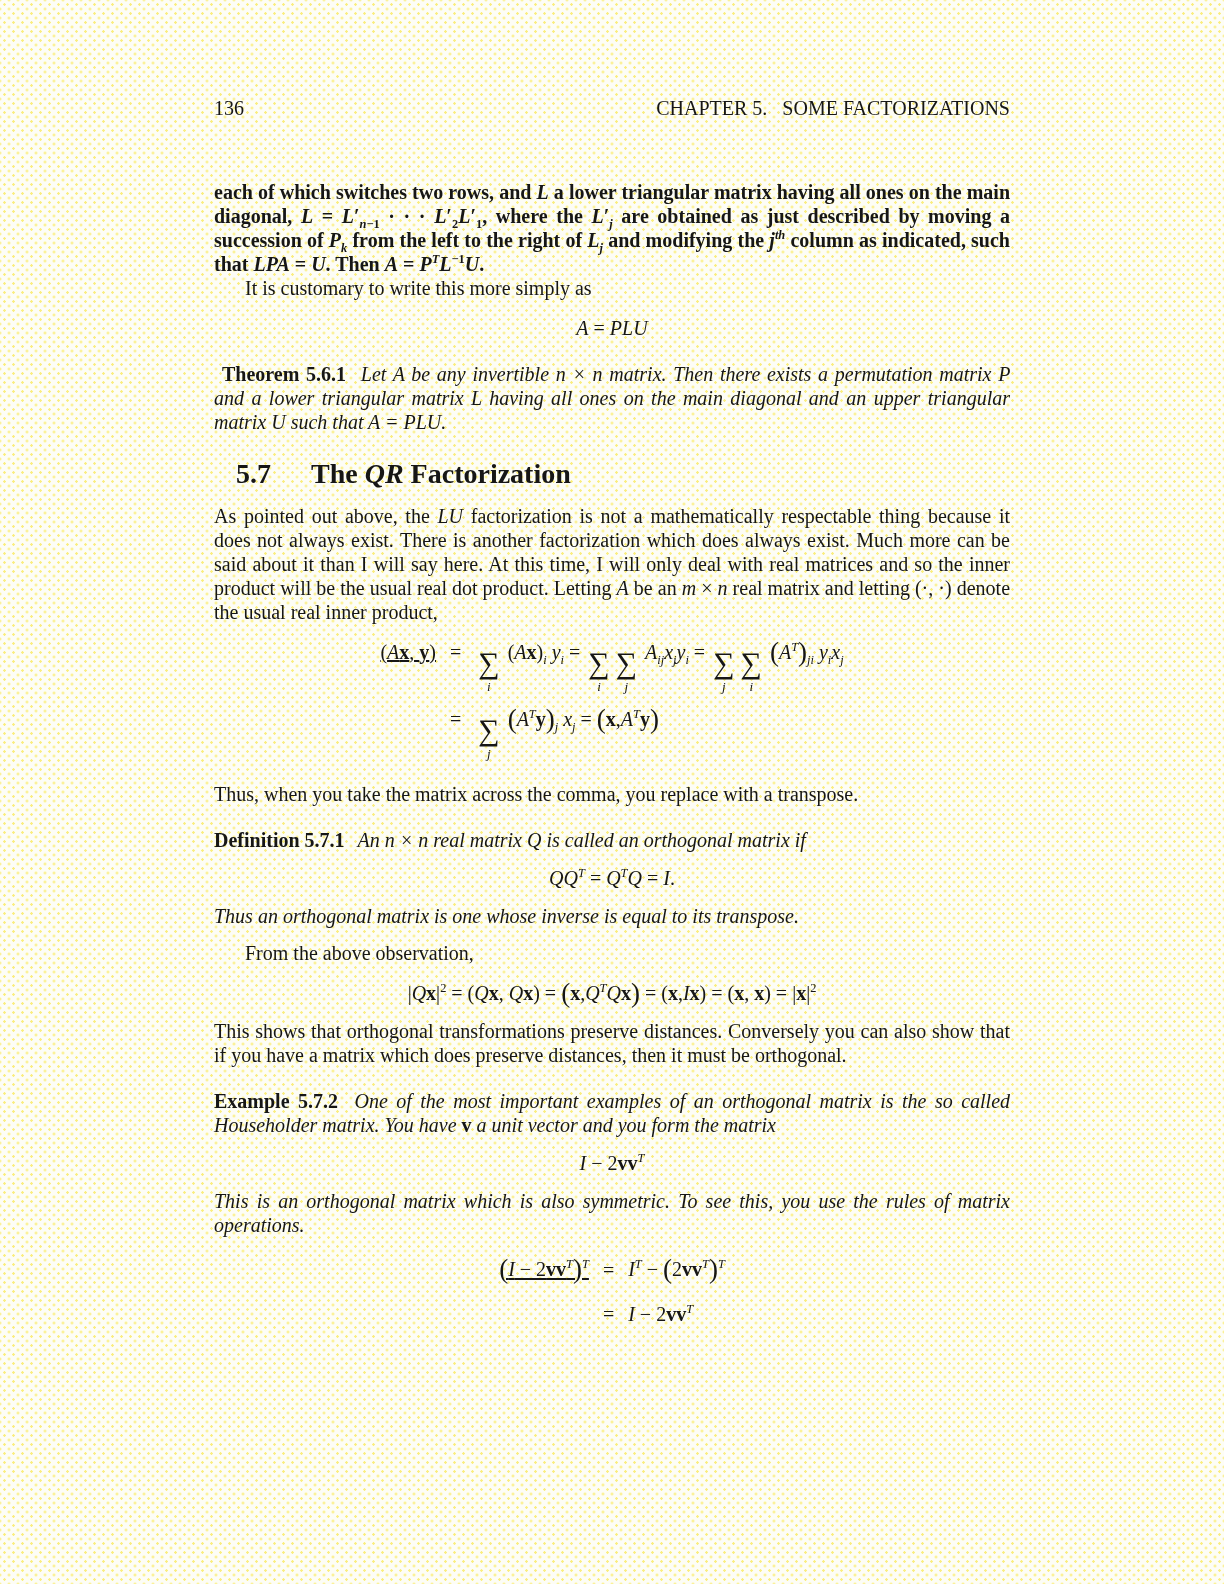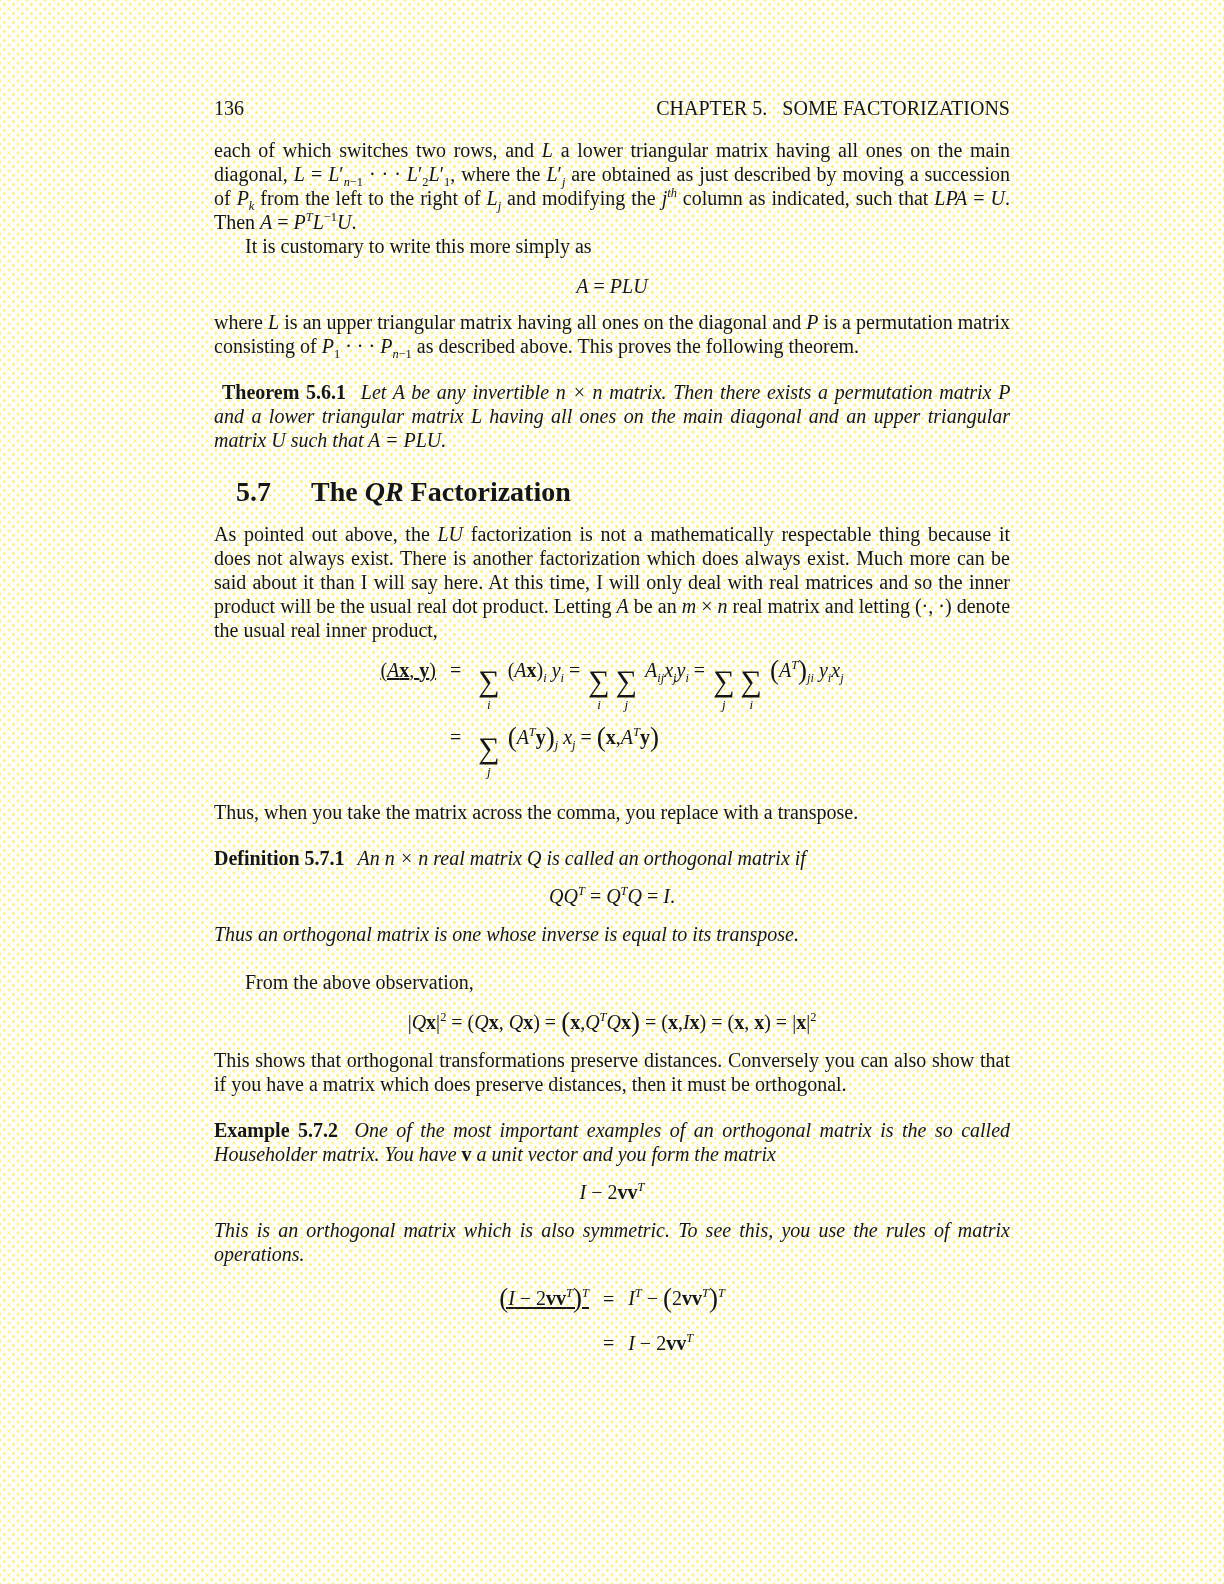--- a/index.html
+++ b/index.html
@@ -17,39 +17,39 @@
   .col{margin-left:214px;width:796px;font-size:20px;line-height:24px;}
   .pagehead{display:flex;justify-content:space-between;align-items:baseline;padding-top:96px;}
   .pagehead .chap{}
   p{margin:0;}
   .just{text-align:justify;}
   .indent{text-indent:31px;}
   .it{font-style:italic;}
   b{font-style:normal;}
   sup{font-size:0.62em;line-height:0;}
   sub{font-size:0.62em;line-height:0;}
-  .first{margin-top:18px;}
+  .first{margin-top:60px;font-weight:bold;}
   .disp{text-align:center;}
   .d-aplu{margin:16px 0 12px 0;}
   .m-where{margin-top:8px;}
   .blk{margin-top:22px;}
   .lbl{font-weight:bold;margin-right:8px;}
   .sechead{margin-top:22px;margin-bottom:12px;font-size:28px;line-height:36px;font-weight:bold;margin-left:22px;}
   .sechead .num{margin-right:40px;}
   .eqn{display:grid;grid-template-columns:auto auto auto;justify-content:center;column-gap:14px;align-items:baseline;row-gap:14px;margin:16px 0 14px 0;}
   .eql{text-align:right;text-decoration:underline;}
   .eqr{text-align:left;}
   .sum{display:inline-flex;flex-direction:column;align-items:center;line-height:1;margin:0 3px;vertical-align:-14px;}
   .sum .sg{font-size:30px;}
   .sum .sl{font-size:13px;margin-top:2px;}
   .bp{font-size:135%;vertical-align:-0.07em;}
   .m-thus{margin-top:22px;}
   .d-qqt{margin:14px 0 14px 0;}
   .m-inv{margin-top:12px;}
-  .m-obs{margin-top:24px;}
+  .m-obs{margin-top:13px;}
   .d-qx{margin:16px 0 14px 0;}
   .m-ex{margin-top:22px;}
   .d-house{margin:14px 0 12px 0;}
   .m-sym{margin-top:14px;}
   .eqn2{margin-top:20px;row-gap:20px;}
 </style>
 </head>
 <body>
 
 <div class="page">
@@ -58,21 +58,20 @@
     <div class="pagehead">
       <span>136</span>
       <span class="chap">CHAPTER 5.&nbsp;&nbsp; SOME FACTORIZATIONS</span>
     </div>
 
     <p class="just first">each of which switches two rows, and <i>L</i> a lower triangular matrix having all ones on the main diagonal, <i>L</i> = <i>L</i>′<sub><i>n</i>−1</sub> · · · <i>L</i>′<sub>2</sub><i>L</i>′<sub>1</sub>, where the <i>L</i>′<sub><i>j</i></sub> are obtained as just described by moving a succession of <i>P</i><sub><i>k</i></sub> from the left to the right of <i>L</i><sub><i>j</i></sub> and modifying the <i>j</i><sup><i>th</i></sup> column as indicated, such that <i>LPA</i> = <i>U</i>. Then <i>A</i> = <i>P</i><sup><i>T</i></sup><i>L</i><sup>−1</sup><i>U</i>.</p>
     <p class="indent">It is customary to write this more simply as</p>
 
     <div class="disp d-aplu"><i>A</i> = <i>PLU</i></div>
 
-    <p class="just m-where">where <i>L</i> is an upper triangular matrix having all ones on the diagonal and <i>P</i> is a permutation matrix consisting of <i>P</i><sub>1</sub> · · · <i>P</i><sub><i>n</i>−1</sub> as described above.  This proves the following theorem.</p>
 
     <p class="just blk"><span class="lbl"></span><span class="lbl">Theorem 5.6.1</span> <span class="it">Let <i>A</i> be any invertible <i>n</i> × <i>n</i> matrix.  Then there exists a permutation matrix <i>P</i> and a lower triangular matrix <i>L</i> having all ones on the main diagonal and an upper triangular matrix <i>U</i> such that <i>A</i> = <i>PLU</i>.</span></p>
 
     <div class="sechead">
       <span class="num">5.7</span><span>The <i>QR</i> Factorization</span>
     </div>
 
     <p class="just">As pointed out above, the <i>LU</i> factorization is not a mathematically respectable thing because it does not always exist.  There is another factorization which does always exist.  Much more can be said about it than I will say here.  At this time, I will only deal with real matrices and so the inner product will be the usual real dot product.  Letting <i>A</i> be an <i>m</i> × <i>n</i> real matrix and letting (·, ·) denote the usual real inner product,</p>
 
     <div class="eqn">

